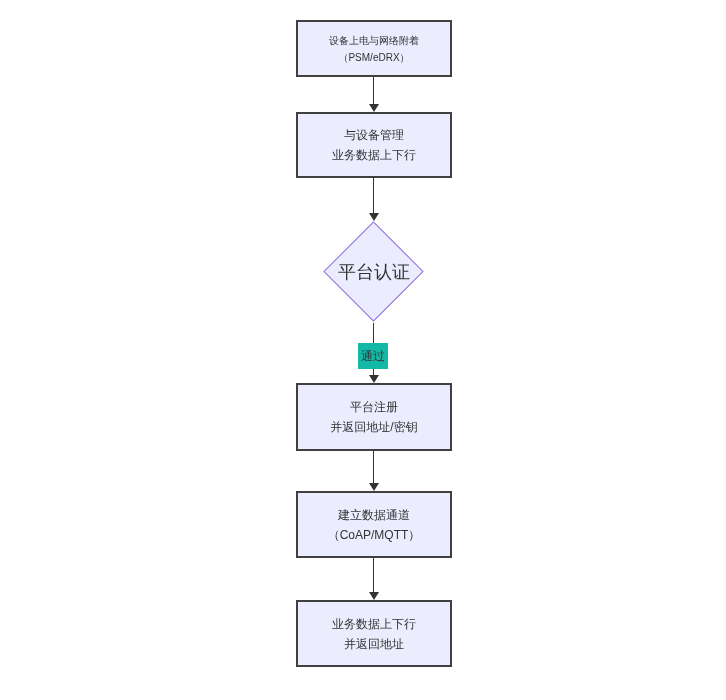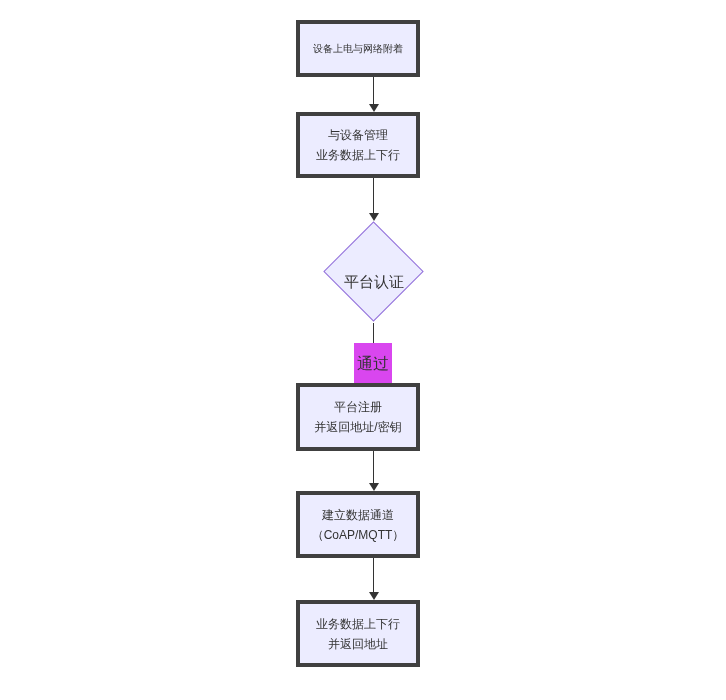--- a/index.html
+++ b/index.html
@@ -12,23 +12,23 @@
     width:726px;
     height:700px;
     background:#ffffff;
     overflow:hidden;
   }
   
   .node{
     position:absolute;
     box-sizing:border-box;
     left:296px;
-    width:124px;
+    width:156px;
     background:#ECECFF;
-    border:4px solid #404040;
+    border:2px solid #404040;
     color:#333333;
     display:flex;
     flex-direction:column;
     align-items:center;
     justify-content:center;
     text-align:center;
     font-size:12px;
     line-height:20px;
   }
   .node-a{top:20px;height:57px;font-size:10px;line-height:17px;}
@@ -45,23 +45,23 @@
     position:absolute;
     left:15px;top:15px;
     width:71px;height:71px;
     box-sizing:border-box;
     background:#ECECFF;
     border:1px solid #9370DB;
     transform:rotate(45deg);
   }
   .diamond-label{
     position:absolute;
-    left:0;top:10px;width:100%;height:100%;
+    left:0;top:0;width:100%;height:100%;
     display:flex;align-items:center;justify-content:center;
-    font-size:15px;color:#333333;
+    font-size:18px;color:#333333;
   }
   
   .vline{
     position:absolute;
     left:373px;
     width:1px;
     background:#333333;
   }
   .l1{top:77px;height:28px;}
   .l2{top:178px;height:36px;}
@@ -78,25 +78,25 @@
   }
   .a1{top:104px;}
   .a2{top:213px;}
   .a3{top:375px;}
   .a4{top:483px;}
   .a5{top:592px;}
   .edge-label{
     position:absolute;
     left:373px;top:343px;
     transform:translateX(-50%);
-    background:#d946ef;
+    background:#14b8a6;
     color:#333333;
-    font-size:16px;
+    font-size:12px;
     line-height:18px;
-    padding:12px 3px;
+    padding:4px 3px;
     white-space:nowrap;
   }
   .nl{width:100%;}
 </style>
 </head>
 <body>
 
 <div class="canvas">
 
   <div class="vline l1"></div>
@@ -110,20 +110,21 @@
   <div class="edge-label">通过</div>
 
   <div class="vline l4"></div>
   <div class="ah a4"></div>
 
   <div class="vline l5"></div>
   <div class="ah a5"></div>
 
   <div class="node node-a">
     <div class="nl">设备上电与网络附着</div>
+    <div class="nl">（PSM/eDRX）</div>
   </div>
 
   <div class="node node-b">
     <div class="nl">与设备管理</div>
     <div class="nl">业务数据上下行</div>
   </div>
 
   <div class="diamond-wrap">
     <div class="diamond-shape"></div>
     <div class="diamond-label">平台认证</div>

